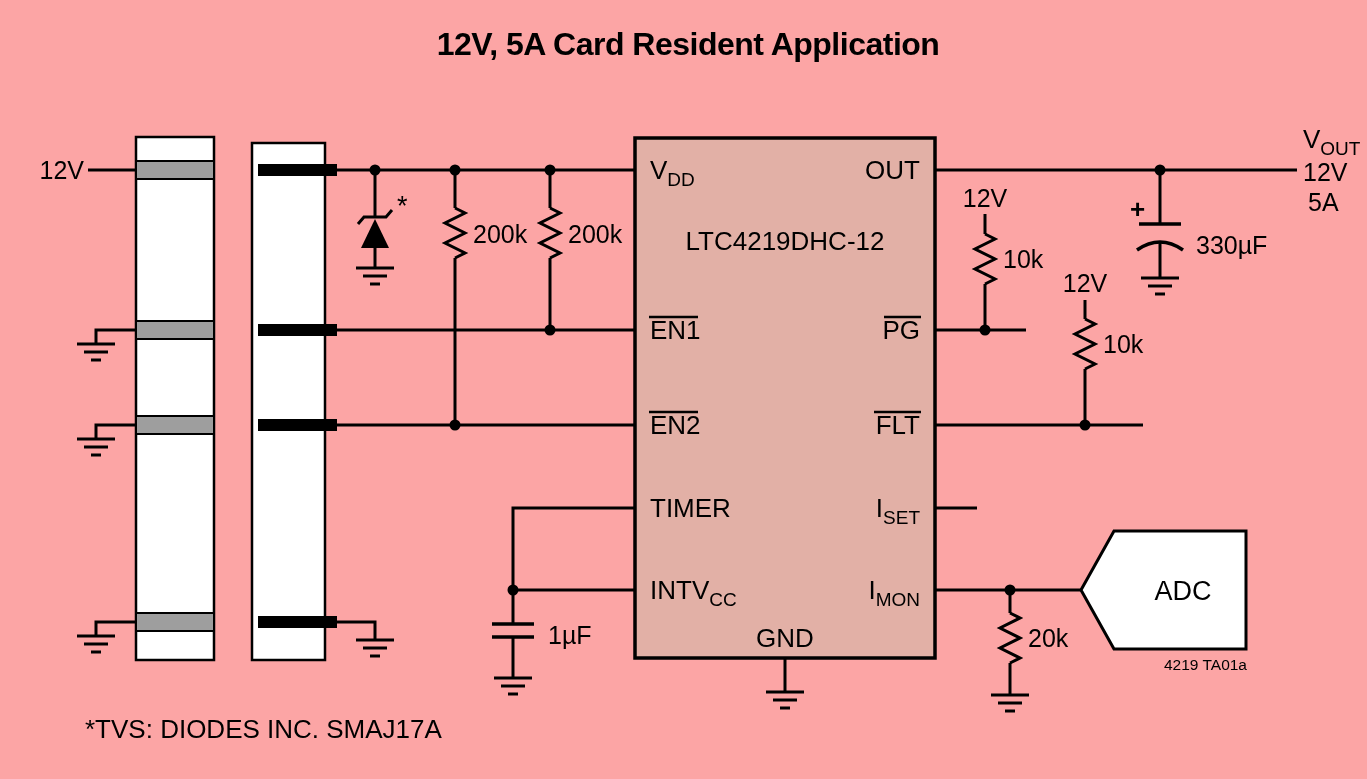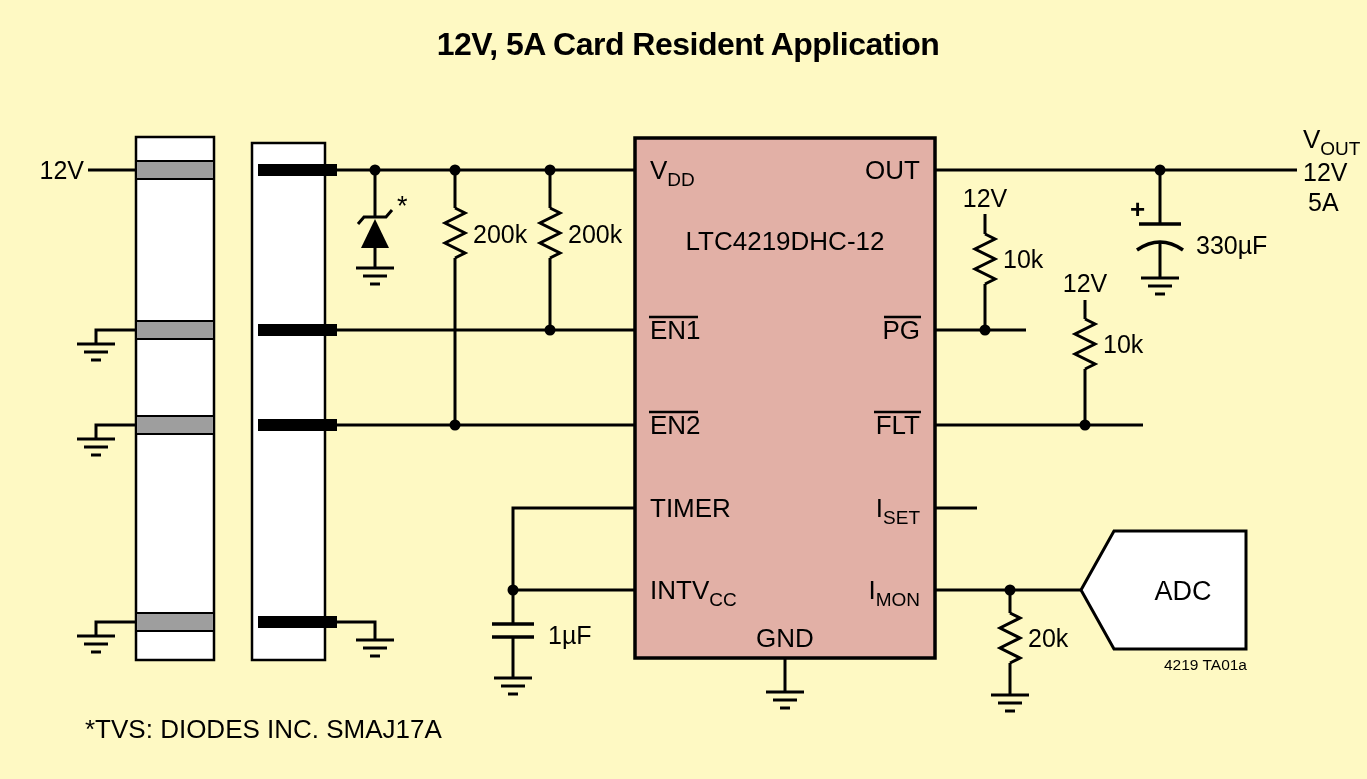--- a/index.html
+++ b/index.html
@@ -1,16 +1,16 @@
 <!DOCTYPE html>
 <html><head>
 <meta charset="utf-8">
 <style>
   html,body{margin:0;padding:0;background:#ffffff;}
-  .canvas{width:1367px;height:779px;position:relative;background:#fef9c3;}
+  .canvas{width:1367px;height:779px;position:relative;background:#fca5a5;}
   svg{display:block;}
   svg text{font-family:"Liberation Sans","DejaVu Sans",sans-serif;fill:#000;}
   .title-text{font-size:32px;font-weight:bold;letter-spacing:-0.5px;}
   .lbl{font-size:25px;}
   .pin{font-size:26px;}
   .sub{font-size:19px;}
   .icname{font-size:26px;}
   .adc-text{font-size:27px;}
   .note-text{font-size:26px;}
   .small-text{font-size:15.5px;}

